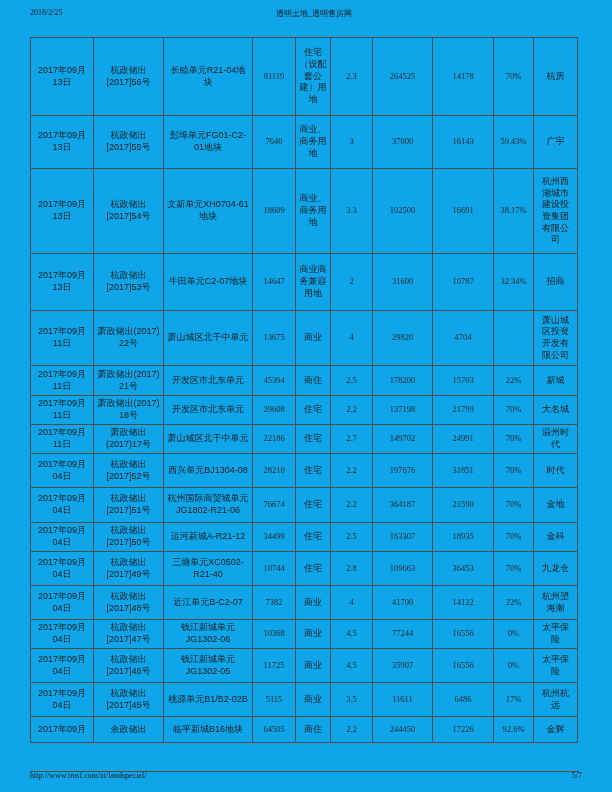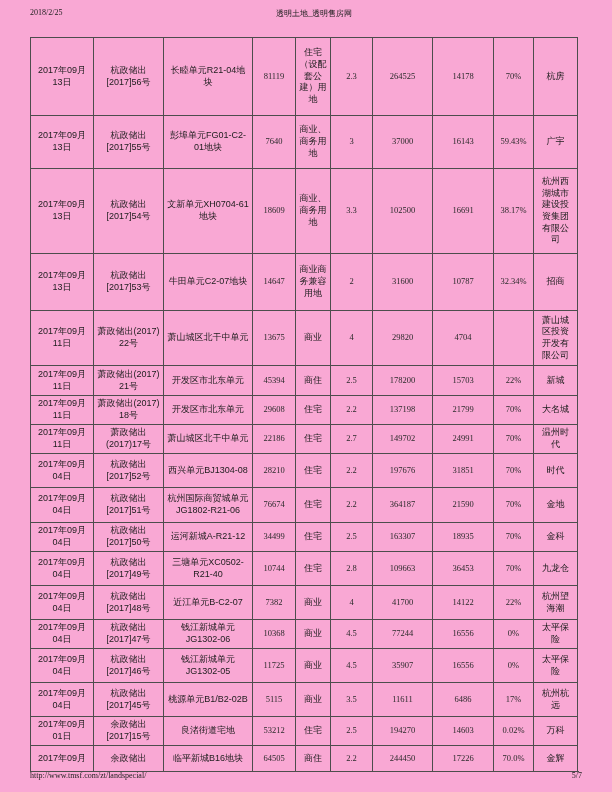--- a/index.html
+++ b/index.html
@@ -1,19 +1,19 @@
 <!DOCTYPE html>
 <html><head>
 <meta charset="utf-8">
 <style>
   html,body{margin:0;padding:0;background:#e8e8e8;}
   .page{
     position:relative;
     width:612px;height:792px;
-    background:#f9a8d4;
+    background:#0ea5e9;
     font-family:"Liberation Sans",sans-serif;
     color:#1c1c1c;
     overflow:hidden;
     margin:0 auto;
   }
   
   .print-header,.print-footer{
     position:absolute;left:30px;right:30px;
     font-family:"Liberation Serif",serif;
     font-size:8px;color:#222;
@@ -264,42 +264,30 @@
             <td>杭政储出[2017]45号</td>
             <td>桃源单元B1/B2-02B</td>
             <td class="num">5115</td>
             <td>商业</td>
             <td class="num">3.5</td>
             <td class="num">11611</td>
             <td class="num">6486</td>
             <td class="num">17%</td>
             <td class="winner">杭州杭远</td>
           </tr>
-          <tr style="height: 29px;">
-            <td>2017年09月01日</td>
-            <td>余政储出[2017]15号</td>
-            <td>良渚街道宅地</td>
-            <td class="num">53212</td>
-            <td>住宅</td>
-            <td class="num">2.5</td>
-            <td class="num">194270</td>
-            <td class="num">14603</td>
-            <td class="num">0.02%</td>
-            <td class="winner">万科</td>
-          </tr>
           <tr style="height: 26px;">
             <td>2017年09月</td>
             <td>余政储出</td>
             <td>临平新城B16地块</td>
             <td class="num">64505</td>
             <td>商住</td>
             <td class="num">2.2</td>
             <td class="num">244450</td>
             <td class="num">17226</td>
-            <td class="num">70.0%</td>
+            <td class="num">92.6%</td>
             <td class="winner">金辉</td>
           </tr>
         </tbody>
     </table>
   </div>
 
   <div class="print-footer">
     <span class="furl">http://www.tmsf.com/zt/landspecial/</span>
     <span class="fpage">5/7</span>
   </div>

